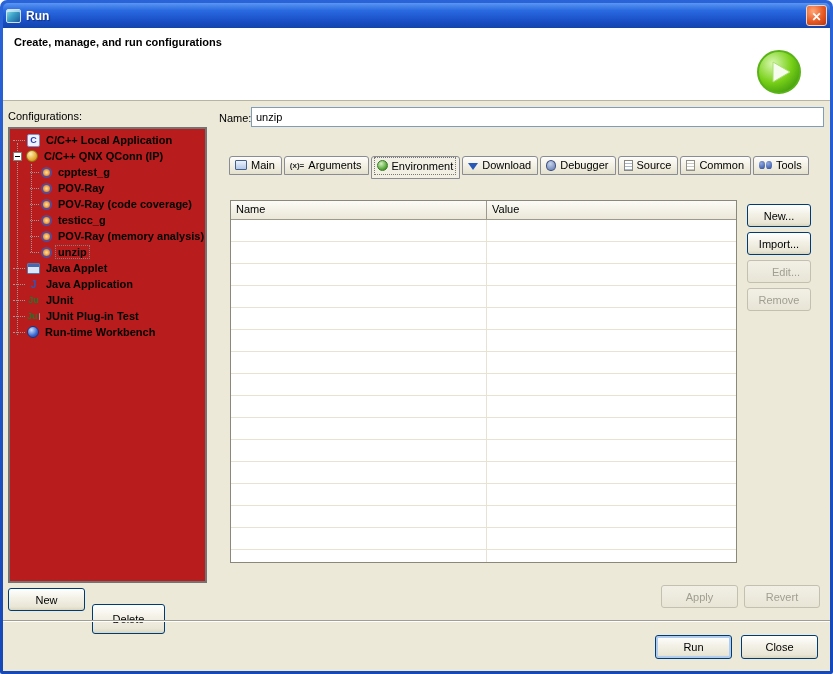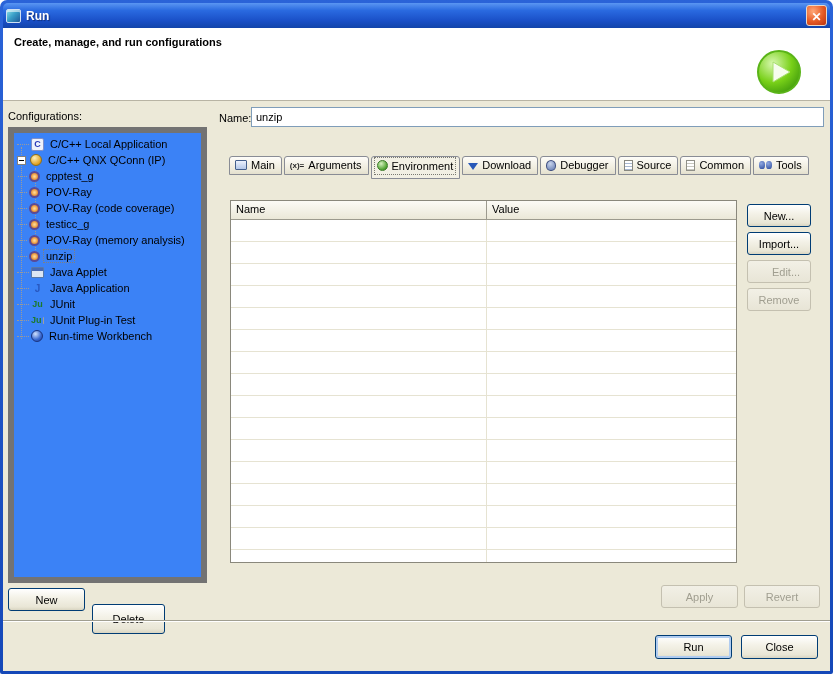--- a/index.html
+++ b/index.html
@@ -32,32 +32,32 @@
   .dialog-body { position: relative; width: 827px; height: 643px; background: #ece9d8; overflow: hidden; font-size: 11px; }
 
   .header { position: absolute; left: 0; top: 0; width: 827px; height: 73px; background: #ffffff; border-bottom: 1px solid #b8b4a4; }
   .header-text { position: absolute; left: 11px; top: 8px; font-weight: bold; font-size: 11px; color: #000; }
   .header-run-icon { position: absolute; right: 28px; top: 21px; width: 46px; height: 46px; }
 
   .config-label { position: absolute; left: 5px; top: 82px; }
 
   .tree-box {
     position: absolute; left: 5px; top: 99px; width: 199px; height: 456px;
-    background: #3b82f6; border: 6px solid #737373; overflow: hidden; padding-top: 3px;
+    background: #b91c1c; border: 2px solid #737373; overflow: hidden; padding-top: 3px; font-weight: bold;
   }
   .tree { position: relative; }
   .tree::before { content: ""; position: absolute; left: 7px; top: 11px; height: 192px; border-left: 1px dotted #9a9a9a; }
   .tree-row { display: flex; align-items: center; height: 16px; white-space: nowrap; position: relative; }
   .lvl0 { padding-left: 3px; }
   .hstub { width: 12px; height: 1px; border-top: 1px dotted #9a9a9a; margin-right: 2px; flex: none; }
   .expander { width: 9px; height: 9px; border: 1px solid #848078; background: #fff; position: relative; flex: none; margin-right: 4px; z-index: 1; }
   .expander::before { content: ""; position: absolute; left: 1px; top: 3px; width: 5px; height: 1px; background: #000; }
   .tree-children { position: relative; }
   .tree-children::before { content: ""; position: absolute; left: 21px; top: 0; height: calc(100% - 8px); border-left: 1px dotted #9a9a9a; }
-  .tree-children .tree-row { padding-left: 4px; }
+  .tree-children .tree-row { padding-left: 20px; }
   .tree-children .hstub { width: 9px; }
   .tree-label { padding: 0 2px; }
   .tree-label.focused { outline: 1px dotted #808080; }
 
   .ti { width: 13px; height: 13px; display: inline-flex; align-items: center; justify-content: center; font-size: 9px; font-weight: bold; flex: none; margin-right: 4px; z-index: 1; }
   .ti-capp { border: 1px solid #8090c8; background: #eef2fc; color: #2a3ab8; border-radius: 2px; }
   .ti-capp::before { content: "C"; }
   .ti-qnx { width: 12px; height: 12px; border-radius: 50%; background: radial-gradient(circle at 35% 30%, #fff0b8, #e0a020 70%, #b07810); border: 1px solid #907018; }
   .ti-target { width: 11px; height: 11px; border-radius: 50%; border: 2px solid #5a4a96; background: radial-gradient(circle, #ffd890 10%, #e08428 75%); }
   .ti-japplet { width: 13px; height: 11px; border: 1px solid #5878a8; background: linear-gradient(180deg, #4868b0 0 3px, #dce6f4 3px); border-radius: 1px; }

